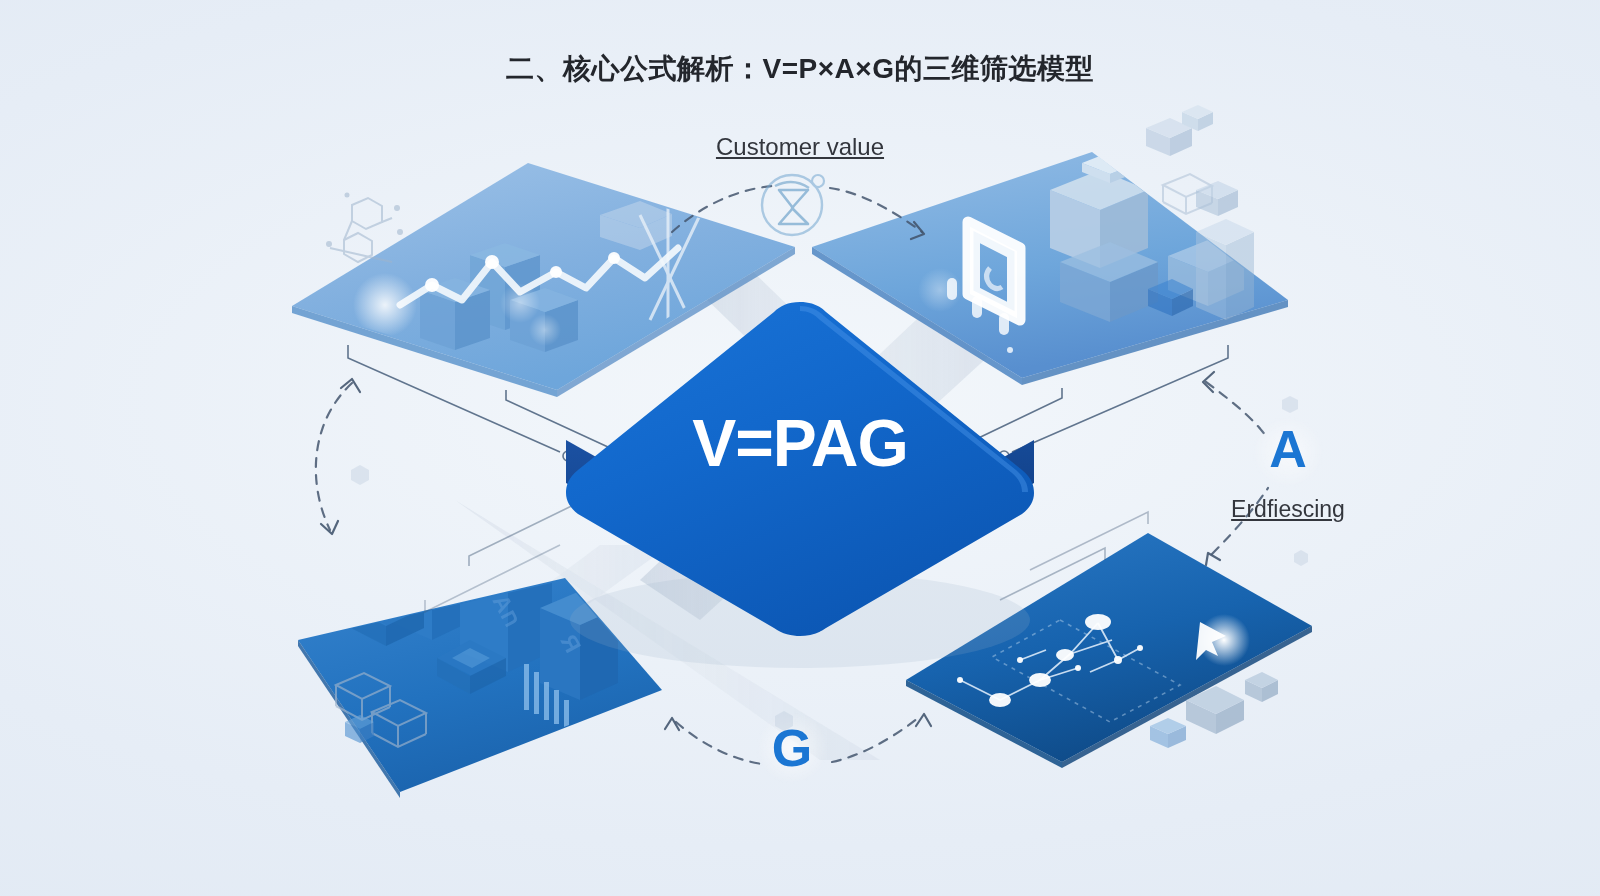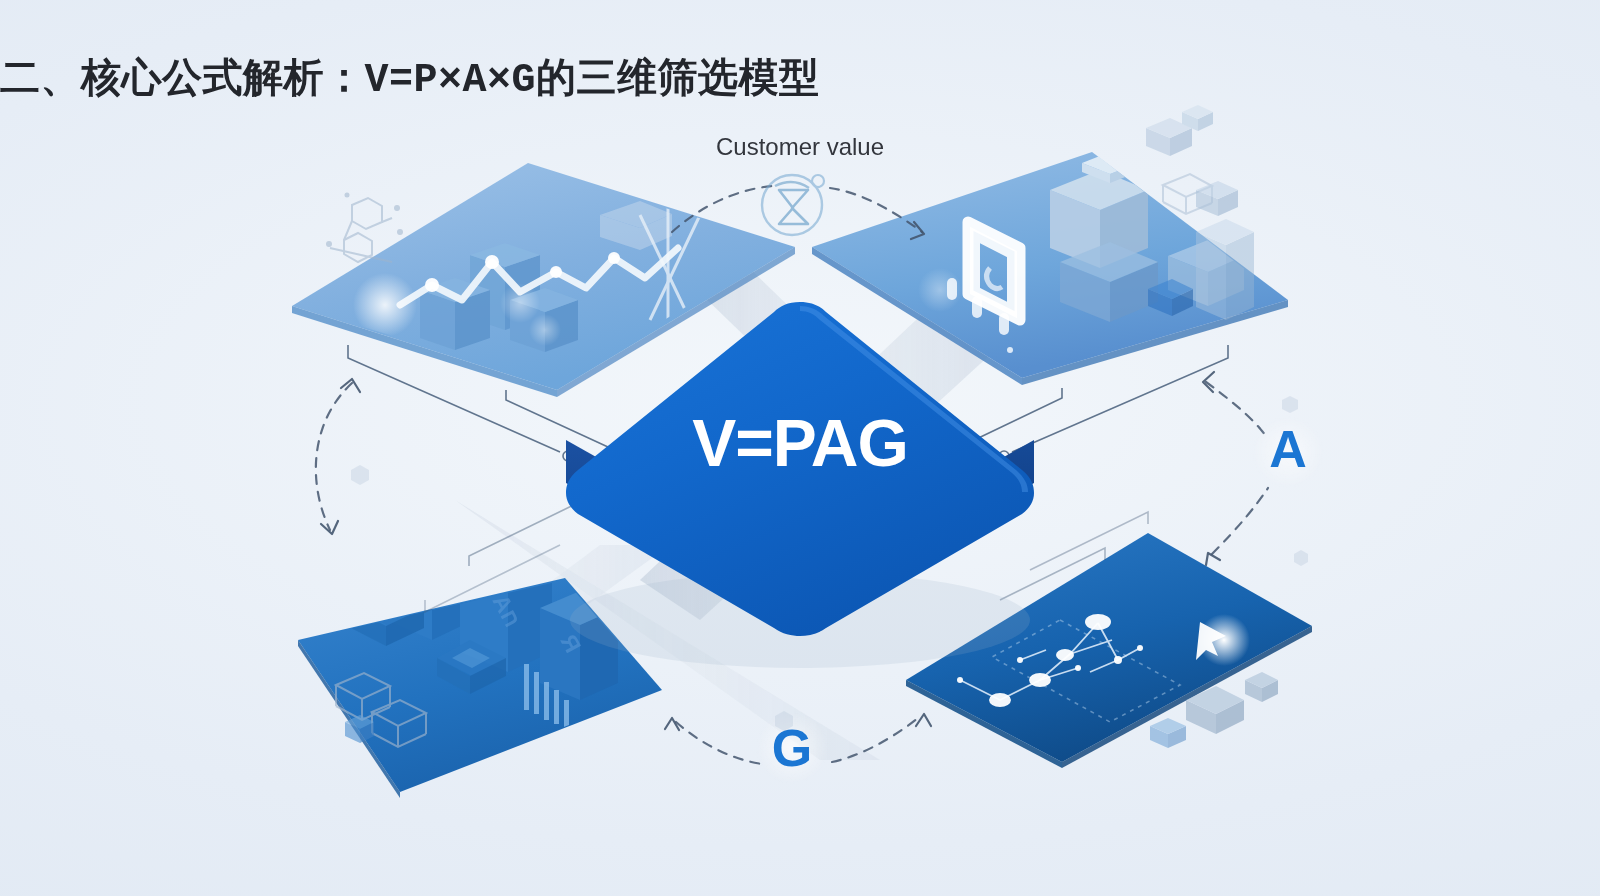--- a/index.html
+++ b/index.html
@@ -10,28 +10,28 @@
     background:#e9eef5;
   }
   #stage{
     position:relative;width:1600px;height:896px;
     background:
       radial-gradient(120% 90% at 50% 45%, #f3f7fb 0%, #e6edf6 55%, #dee7f2 100%);
     overflow:hidden;
   }
   
   #title{
-    position:absolute;left:0;top:50px;width:1600px;
-    font-size:40px;font-weight:bold;color:#23262c;letter-spacing:.5px;
+    position:absolute;left:0;top:50px;width:1600px;text-align:center;
+    font-size:28px;font-weight:bold;color:#23262c;letter-spacing:.5px;
     white-space:nowrap;
-    font-family:Liberation Mono, monospace;
   }
   .lbl{
     position:absolute;color:#33363d;font-size:23px;white-space:nowrap;
     text-align:center;
+    text-decoration:underline;
   }
   .badge{
     position:absolute;font-size:52px;font-weight:bold;color:#1b76d3;
     text-align:center;white-space:nowrap;line-height:1;
   }
   svg{display:block;}
   .nolabel{user-select:none;}
 </style>
 </head>
 <body>
@@ -463,16 +463,17 @@
       <polygon points="351,470 360,465 369,470 369,480 360,485 351,480"></polygon>
       <polygon points="775,716 784,711 793,716 793,726 784,731 775,726"></polygon>
       <polygon points="1282,400 1290,396 1298,400 1298,409 1290,413 1282,409"></polygon>
       <polygon points="1294,554 1301,550 1308,554 1308,562 1301,566 1294,562"></polygon>
     </g>
   </svg>
 
   <div class="lbl" style="left:600px;top:133px;width:400px;font-size:24px;">Customer value</div>
 
   <div class="badge" style="left:1238px;top:423px;width:100px;">A</div>
+  <div class="lbl" style="left:1168px;top:496px;width:240px;font-size:23px;">Erdfiescing</div>
 
   <div class="badge" style="left:742px;top:722px;width:100px;">G</div>
 
 </div>
 
 </body></html>

